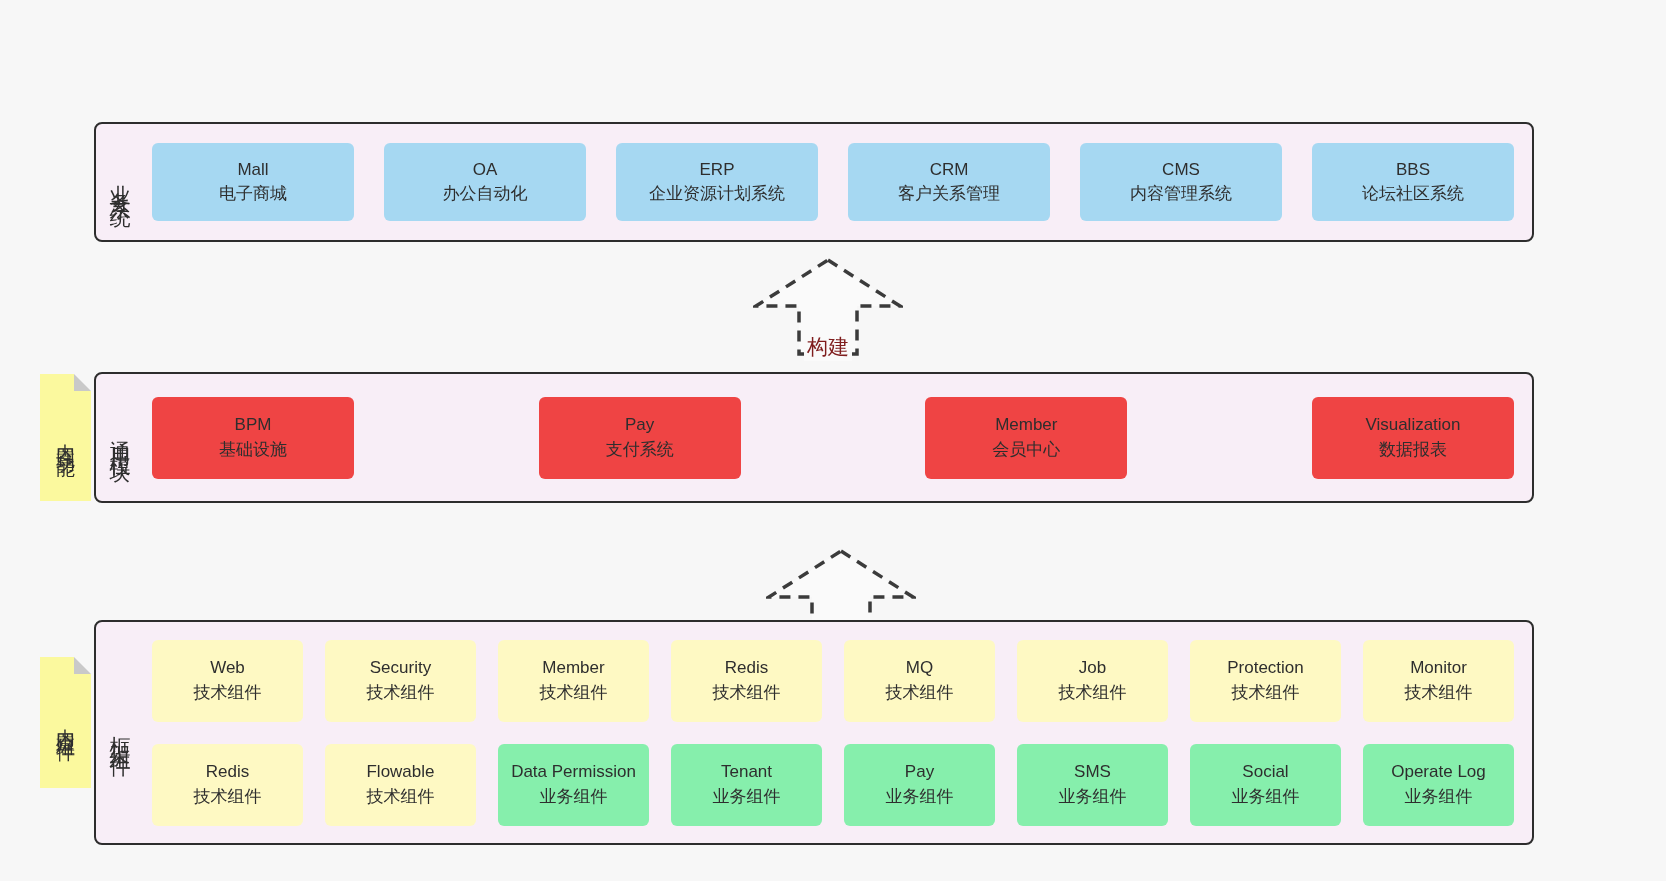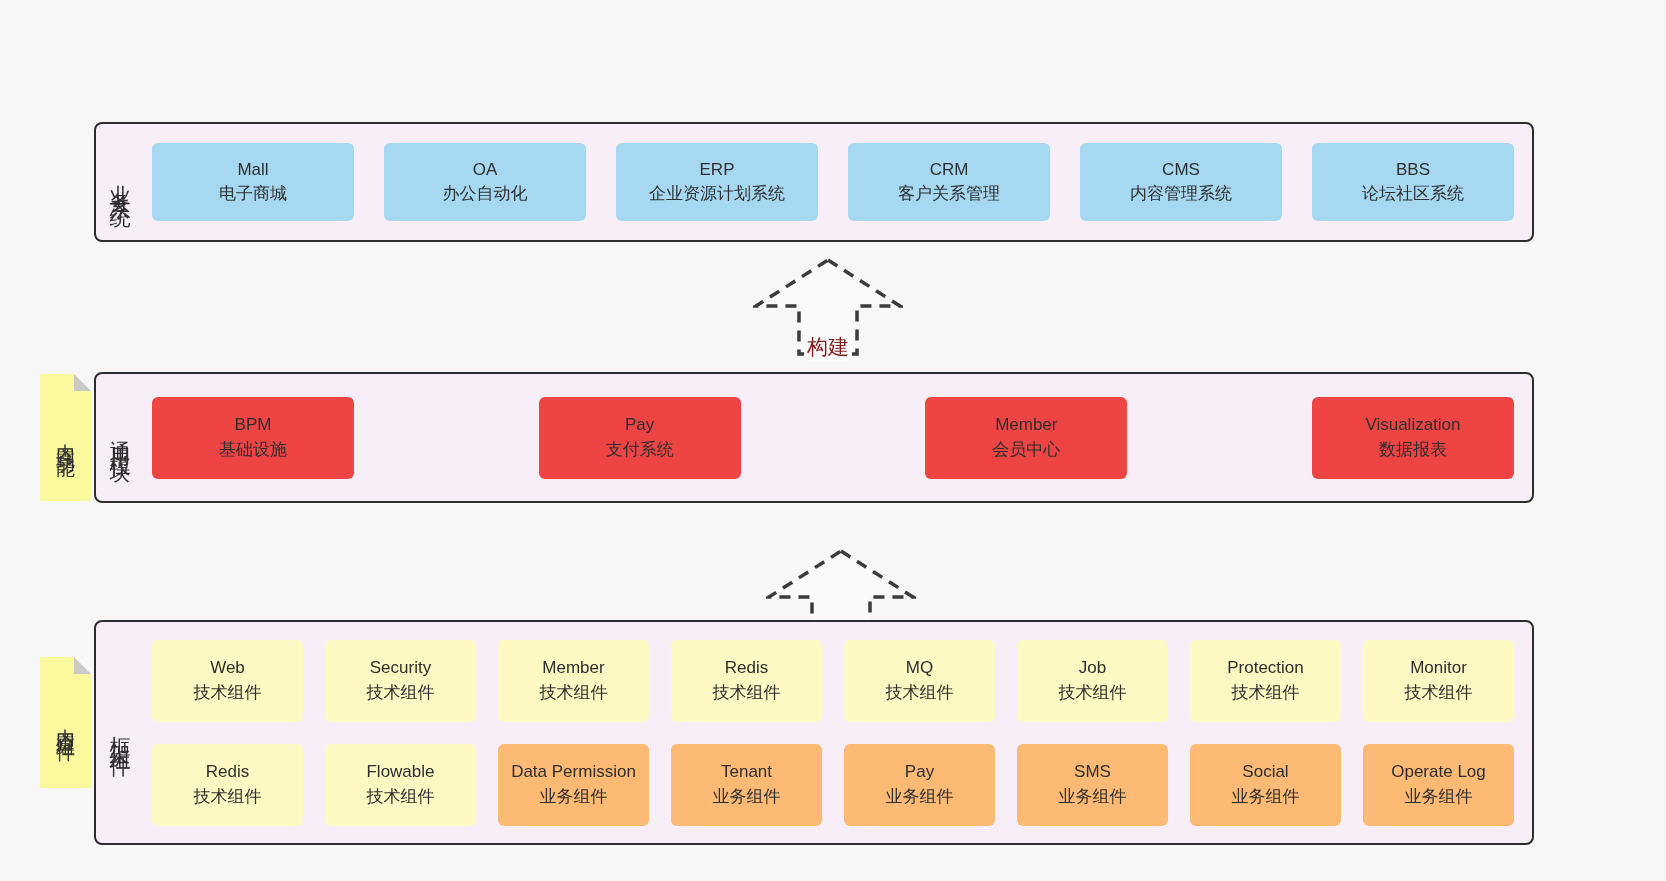--- a/index.html
+++ b/index.html
@@ -81,21 +81,21 @@
     padding: 12px 6px;
   }
   .w6 { width: 202px; height: 78px; }
   .layer-2 .w6 { height: 82px; }
   .w8 { width: 151px; height: 82px; }
 
   .blue   { background: #a6d8f2; }
   .red    { background: #f2696b; }
   .pink   { background: #ef4444; }
   .green  { background: #fef9c3; }
-  .lgreen { background: #fdba74; }
+  .lgreen { background: #86efac; }
 
   
   .note {
     position: absolute;
     left: 40px;
     width: 51px;
     background: #fbf99e;
     display: flex;
     align-items: center;
     justify-content: center;

